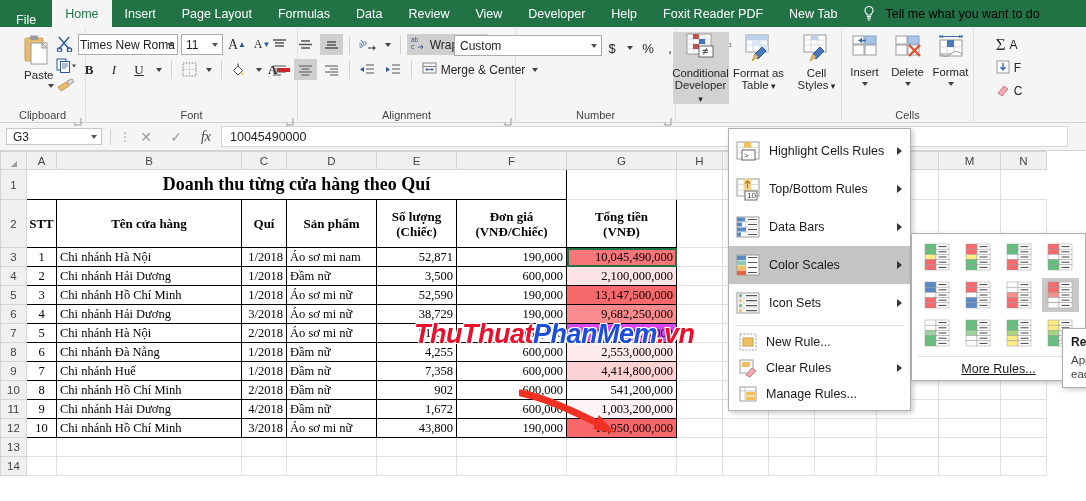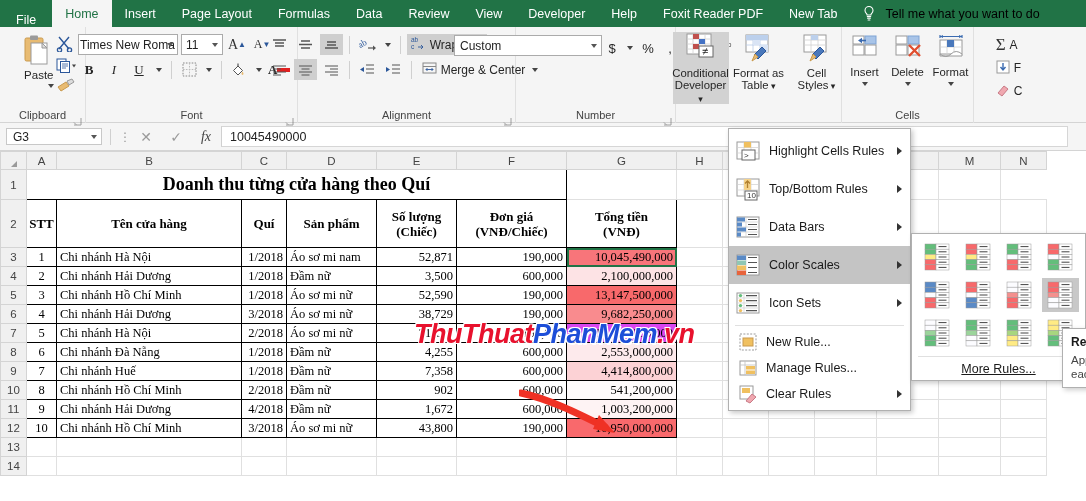--- a/index.html
+++ b/index.html
@@ -1071,38 +1071,38 @@
         <svg width="20" height="20" viewBox="0 0 20 20">
           <rect x="2" y="2" width="16" height="16" fill="#fff" stroke="#9a9a9a" stroke-dasharray="2,1.4"></rect>
           <rect x="5" y="6" width="10" height="8" fill="#f0c060" stroke="#c99a4e"></rect>
         </svg>
       </span>
       <span class="cf-lbl">New Rule...</span>
     </div>
     <div class="cf-item small">
       <span class="cf-ico sm">
         <svg width="20" height="20" viewBox="0 0 20 20">
+          <rect x="2" y="2" width="13" height="13" fill="#fff" stroke="#9a9a9a"></rect>
+          <rect x="4" y="4" width="8" height="5" fill="#f0c060"></rect>
+          <path d="M8 17 L14 10 L18 13 L12 19 Z" fill="#f0a8b0" stroke="#c87a86"></path>
+        </svg>
+      </span>
+      <span class="cf-lbl">Clear Rules</span>
+      <span class="cf-arrow"></span>
+    </div>
+    <div class="cf-item small">
+      <span class="cf-ico sm">
+        <svg width="20" height="20" viewBox="0 0 20 20">
           <rect x="2" y="3" width="16" height="14" fill="#fff" stroke="#9a9a9a"></rect>
           <path d="M2 7h16M7 3v14" stroke="#c0c0c0" stroke-width=".8"></path>
           <rect x="8" y="8" width="9" height="3.5" fill="#f0c060"></rect>
           <rect x="8" y="12.5" width="9" height="3.5" fill="#f0c060"></rect>
         </svg>
       </span>
       <span class="cf-lbl">Manage Rules...</span>
-    </div>
-    <div class="cf-item small">
-      <span class="cf-ico sm">
-        <svg width="20" height="20" viewBox="0 0 20 20">
-          <rect x="2" y="2" width="13" height="13" fill="#fff" stroke="#9a9a9a"></rect>
-          <rect x="4" y="4" width="8" height="5" fill="#f0c060"></rect>
-          <path d="M8 17 L14 10 L18 13 L12 19 Z" fill="#f0a8b0" stroke="#c87a86"></path>
-        </svg>
-      </span>
-      <span class="cf-lbl">Clear Rules</span>
-      <span class="cf-arrow"></span>
     </div>
   </div>
 
   <div class="cs-sub">
     <div class="cs-grid" id="cs-grid">
         <div class="cs-cellbox">
           <svg class="cs-thumb" viewBox="0 0 26 28">
             <rect x="1" y="1" width="11" height="5.2" fill="#63be7b" stroke="#9a9a9a" stroke-width=".5"></rect>
             <rect x="12" y="1" width="13" height="5.2" fill="#ffffff" stroke="#9a9a9a" stroke-width=".5"></rect>
             <path d="M14.5 3.6 h8" stroke="#444" stroke-width="1"></path>

